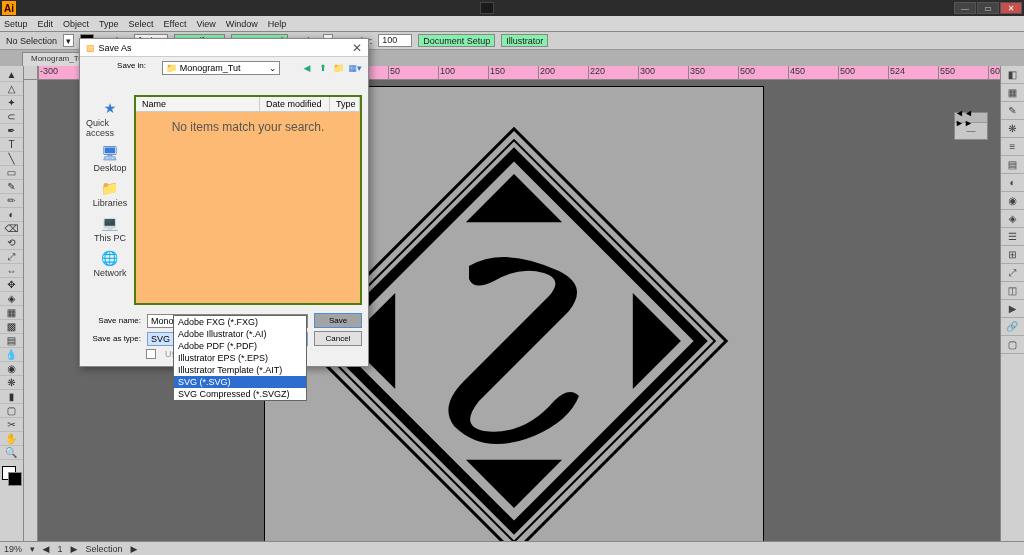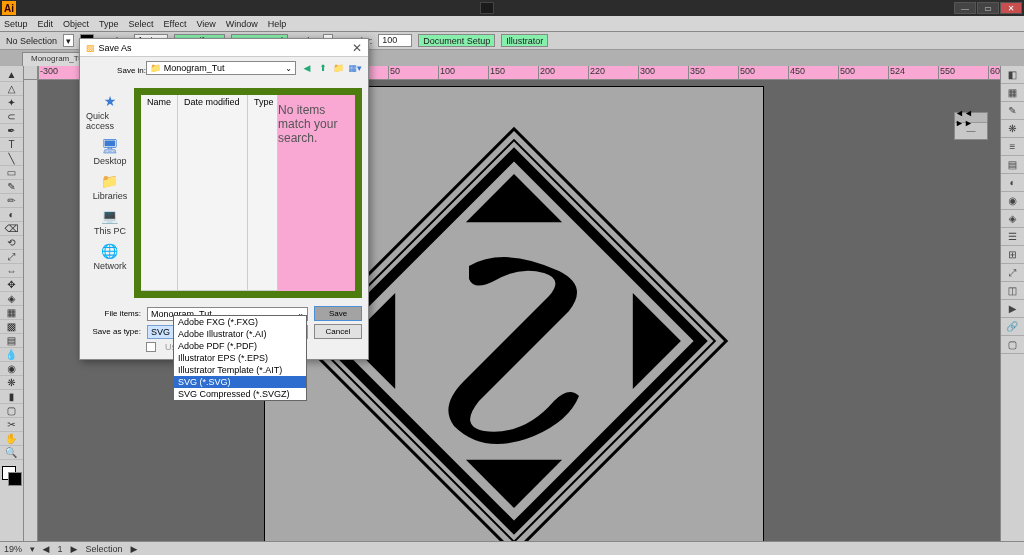--- a/index.html
+++ b/index.html
@@ -35,31 +35,31 @@
 .ruler-c{position:absolute;top:0;left:0;width:14px;height:14px;background:#d0d0d0;border-right:1px solid #888;border-bottom:1px solid #888}
 .artboard{position:absolute;top:20px;left:240px;width:500px;height:510px;background:#a8a8a8;border:1px solid #000}
 .mono{position:absolute;top:50%;left:50%;transform:translate(-50%,-50%)}
 .rightpanels{width:24px;background:#d0d0d0;border-left:1px solid #888;display:flex;flex-direction:column}
 .rightpanels .p{height:18px;border-bottom:1px solid #aaa;display:flex;align-items:center;justify-content:center;font-size:10px;color:#444}
 .statusbar{position:absolute;bottom:0;left:0;right:0;height:14px;background:#d0d0d0;border-top:1px solid #888;display:flex;align-items:center;padding:0 4px;gap:8px;color:#333;font-size:8px}
 .dialog{position:absolute;top:38px;left:79px;width:290px;background:#f0f0f0;border:1px solid #888;box-shadow:2px 2px 8px rgba(0,0,0,.4);z-index:100}
 .dlg-title{height:18px;background:#fff;border-bottom:1px solid #ccc;display:flex;align-items:center;padding:0 6px;justify-content:space-between}
 .dlg-title .x{cursor:pointer;font-size:12px;color:#555}
 .dlg-body{padding:4px 6px}
-.dlg-row{display:flex;align-items:flex-end;margin-bottom:13px;gap:0}
+.dlg-row{display:flex;align-items:flex-start;margin-bottom:20px;gap:16px}
 .dlg-row label{width:60px;text-align:right;font-size:8px}
 .dlg-row .combo{flex:1;background:#fff;border:1px solid #888;height:14px;padding:0 3px;display:flex;align-items:center;justify-content:space-between}
 .dlg-row .combo::after{content:"⌄";font-size:8px}
 .dlg-icons{display:flex;gap:2px;margin-left:4px}
 .dlg-icons span{width:14px;height:14px;display:flex;align-items:center;justify-content:center;border:1px solid transparent}
 .dlg-main{display:flex;height:210px}
 .dlg-side{width:48px;display:flex;flex-direction:column;align-items:center;gap:6px;padding-top:4px}
 .dlg-side .item{display:flex;flex-direction:column;align-items:center;gap:1px;font-size:7px;color:#333}
 .dlg-side .ico{width:22px;height:18px;display:flex;align-items:center;justify-content:center;font-size:14px}
-.dlg-list{flex:1;background:#f9a8d4;border:7px solid #4d7c0f;display:flex;flex-direction:row}
+.dlg-list{flex:1;background:#fdba74;border:2px solid #4d7c0f;display:flex;flex-direction:column}
 .dlg-list .hdr{display:flex;background:#f4f4f4;border-bottom:1px solid #ccc;font-size:8px}
 .dlg-list .hdr div{padding:2px 6px;border-right:1px solid #ccc}
 .dlg-list .empty{flex:1;display:flex;align-items:flex-start;justify-content:center;padding-top:8px;color:#555;font-size:12px}
 .dlg-foot{padding:4px 6px}
 .dlg-foot .row{display:flex;align-items:center;gap:6px;margin-bottom:3px}
 .dlg-foot label{width:55px;text-align:right;font-size:8px}
 .dlg-foot .combo{flex:1;background:#fff;border:1px solid #7a9fd4;height:14px;padding:0 3px;display:flex;align-items:center;justify-content:space-between;font-size:8px}
 .dlg-foot .combo.hl{background:#cce4ff}
 .dlg-foot .combo::after{content:"⌄";font-size:8px}
 .dlg-foot .btn{width:48px;height:15px;background:#e1e1e1;border:1px solid #888;display:flex;align-items:center;justify-content:center;font-size:8px}
@@ -283,21 +283,21 @@
           <div style="flex:1">Name</div>
           <div style="width:70px">Date modified</div>
           <div style="width:30px">Type</div>
         </div>
         <div class="empty">No items match your search.</div>
       </div>
     </div>
   </div>
   <div class="dlg-foot">
     <div class="row">
-      <label>File items:</label>
+      <label>Save name:</label>
       <div class="combo" style="border-color:#888">
           <span>Monogram_Tut</span>
         </div>
       <div class="btn primary">Save</div>
     </div>
     <div class="row">
       <label>Save as type:</label>
       <div class="combo hl">
           <span>SVG (*.SVG)</span>
         </div>

